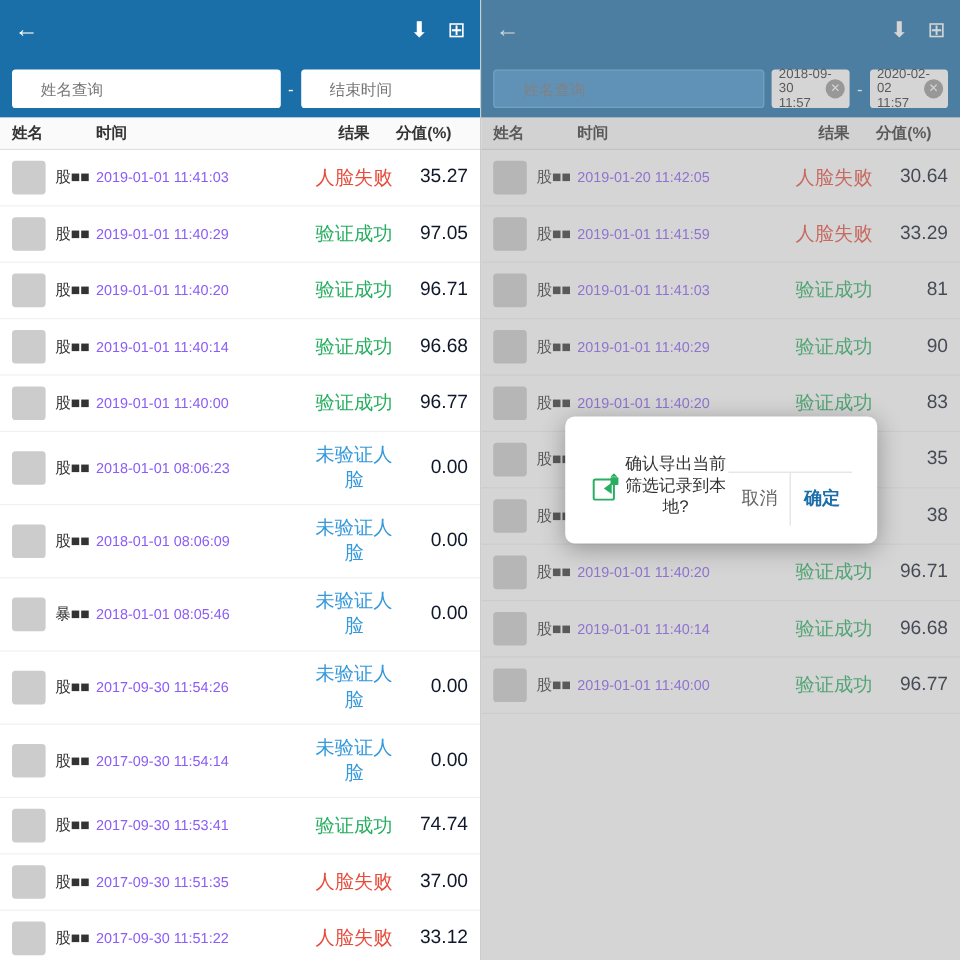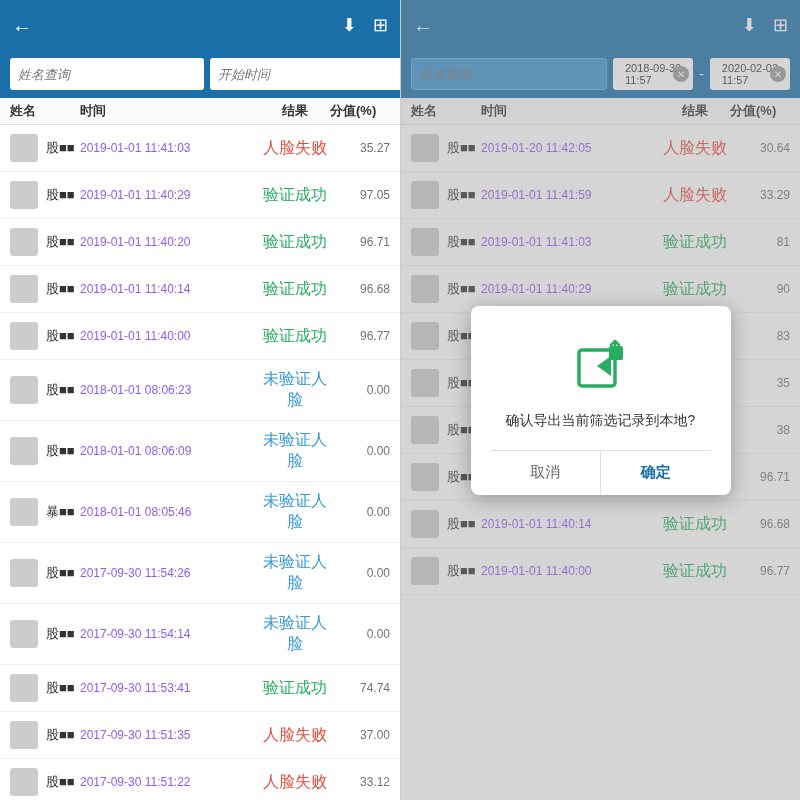--- a/index.html
+++ b/index.html
@@ -47,25 +47,24 @@
       display: flex;
       align-items: center;
       gap: 6px;
       flex-shrink: 0;
     }
     .search-bar input {
       flex: 1;
       height: 32px;
       border: none;
       border-radius: 3px;
-      padding: 0 8px;
+      padding: 0 24px;
       font-size: 13px;
       background: #fff;
       color: #999;
-      font-style: italic;
     }
     .search-bar .date-field {
       flex: 1.2;
       height: 32px;
       border: none;
       border-radius: 3px;
       padding: 0 6px;
       font-size: 12px;
       background: #fff;
       color: #999;
@@ -130,22 +129,22 @@
       flex: 1;
     }
     .table-row .col-result {
       width: 70px;
       text-align: center;
       font-size: 16px;
     }
     .table-row .col-score {
       width: 60px;
       text-align: right;
-      font-size: 12px;
-      color: #737373;
+      font-size: 16px;
+      color: #0f172a;
     }
     .result-fail { color: #e74c3c; }
     .result-success { color: #27ae60; }
     .result-unverified { color: #3498db; }
 
     
     .overlay {
       position: absolute;
       top: 0; left: 0; right: 0; bottom: 0;
       background: rgba(150,150,150,0.4);
@@ -153,21 +152,21 @@
       align-items: center;
       justify-content: center;
       z-index: 10;
     }
     .dialog {
       background: #fff;
       border-radius: 8px;
       width: 260px;
       padding: 30px 20px 0;
       display: flex;
-      flex-direction: column;
+      flex-direction: row;
       align-items: center;
       box-shadow: 0 4px 20px rgba(0,0,0,0.3);
     }
     .dialog-icon {
       width: 60px;
       height: 60px;
       margin-bottom: 16px;
     }
     .dialog-text {
       font-size: 14px;
@@ -228,21 +227,20 @@
   <div class="header">
     <span class="back-icon">←</span>
     <div class="header-icons">
       <span>⬇</span>
       <span>⊞</span>
     </div>
   </div>
 
   <div class="search-bar">
     <input type="text" placeholder="姓名查询" style="">
-    <input type="text" placeholder="开始时间" style="">
     <span class="sep">-</span>
     <input type="text" placeholder="结束时间" style="">
   </div>
 
   <div class="table-header">
     <span class="col-name">姓名</span>
     <span class="col-time">时间</span>
     <span class="col-result">结果</span>
     <span class="col-score">分值(%)</span>
   </div>

